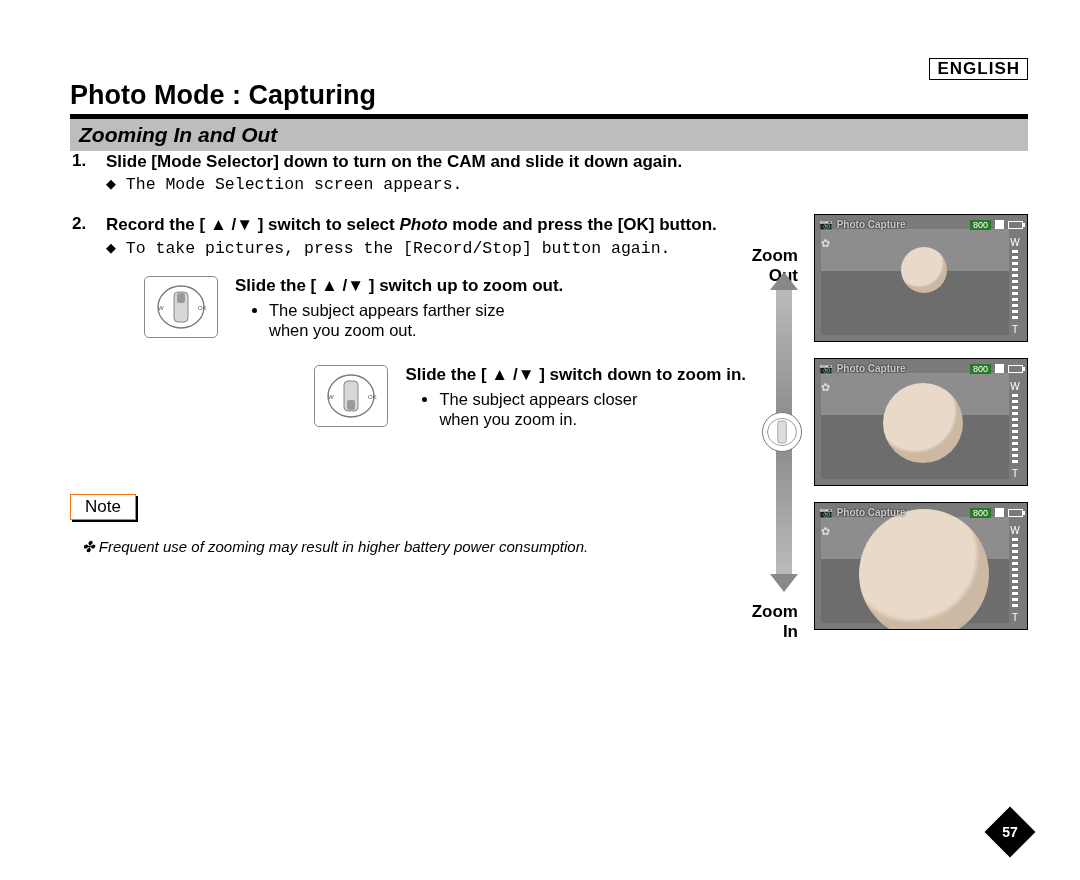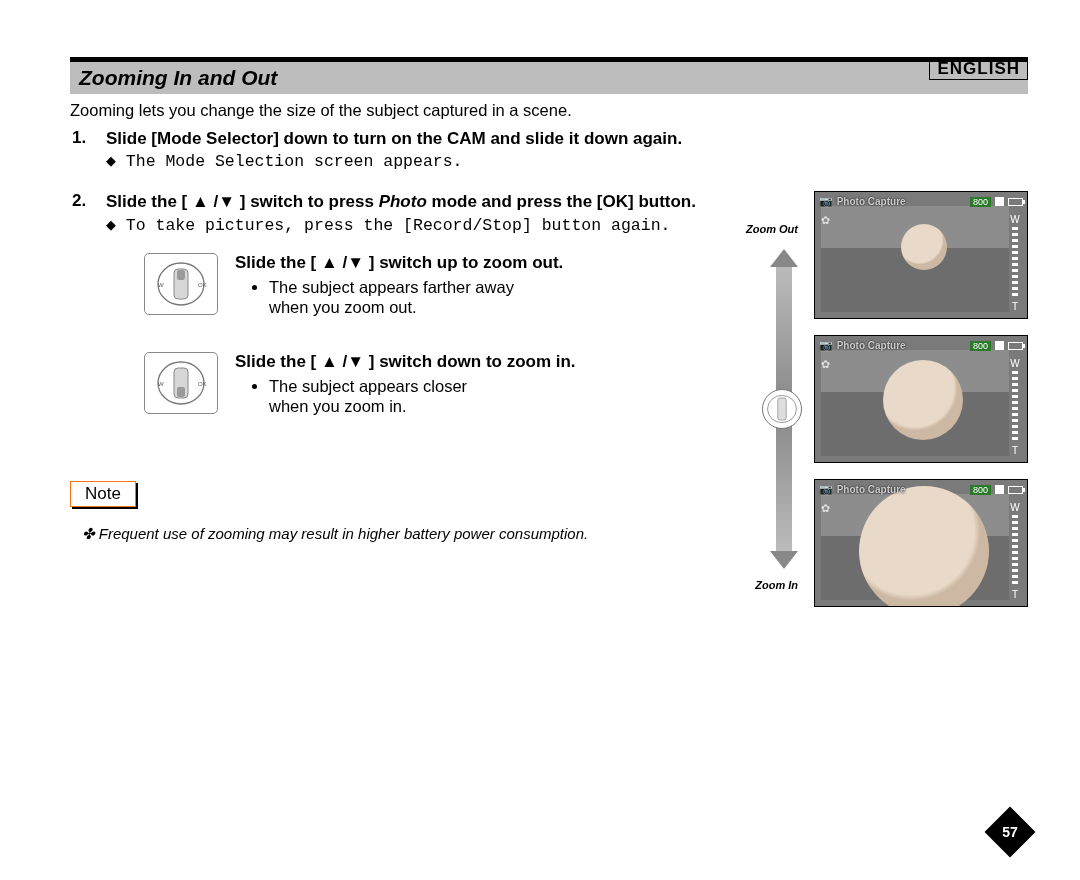--- a/index.html
+++ b/index.html
@@ -26,21 +26,21 @@
   .right-col { flex: 1; position: relative; }
 
   .switch-block { display: flex; align-items: flex-start; margin-top: 18px; margin-left: 38px; }
   .switch-icon { width: 74px; height: 62px; border: 1px solid #898989; border-radius: 5px; background: #fff; display: flex; align-items: center; justify-content: center; margin-right: 17px; flex-shrink: 0; }
   .switch-icon svg { width: 58px; height: 46px; }
   .sb-text .sb-title { font-weight: bold; font-size: 17px; }
   .sb-text ul { list-style: disc; margin-left: 34px; margin-top: 4px; font-size: 16.5px; }
   .sb-text li { line-height: 1.25; }
 
   
-  .zoom-labels { font-weight: bold; font-size: 11px; text-align: right; position: absolute; right: 230px; font-style: italic; }
+  .zoom-labels { font-weight: bold; font-size: 17px; text-align: right; position: absolute; right: 230px; }
   .zl-out { top: 32px; }
   .zl-in { top: 388px; }
   .arrow-col { position: absolute; right: 230px; top: 58px; width: 28px; height: 320px; display: flex; flex-direction: column; align-items: center; }
   .arrow-col .shaft { width: 16px; flex: 1; background: linear-gradient(#bbb,#888,#bbb); }
   .arrow-col .tri-up, .arrow-col .tri-down { width: 0; height: 0; border-left: 14px solid transparent; border-right: 14px solid transparent; }
   .arrow-col .tri-up { border-bottom: 18px solid #888; }
   .arrow-col .tri-down { border-top: 18px solid #888; }
   .ctrl-circle { position: absolute; right: 226px; top: 198px; width: 40px; height: 40px; border-radius: 50%; background: #fff; border: 1px solid #777; display:flex; align-items:center; justify-content:center; font-size:8px; color:#555; }
 
   .preview-stack { position: absolute; right: 0; top: 0; width: 214px; }
@@ -69,59 +69,59 @@
   .page-num { position: absolute; bottom: 30px; right: 52px; width: 36px; height: 36px; }
   .page-num .diamond { width: 36px; height: 36px; background: #000; transform: rotate(45deg); }
   .page-num .n { position: absolute; top: 0; left: 0; width: 36px; height: 36px; display: flex; align-items: center; justify-content: center; color: #fff; font-weight: bold; font-size: 14px; }
 </style>
 </head>
 <body>
 
 <div class="page">
   <div class="lang-box">ENGLISH</div>
 
+  <div class="title">Photo Mode : Capturing</div>
   <div class="black-bar"></div>
   <div class="section-bar">Zooming In and Out</div>
-  <div class="intro">Zooming lets you change the size of the subject captured in a scene.</div>
 
   <ol class="ol">
     <li>
       <div class="step-main">Slide [Mode Selector] down to turn on the CAM and slide it down again.</div>
       <div class="sub">The Mode Selection screen appears.</div>
     </li>
     <li>
       <div class="two-col">
         <div class="left-col">
           <div class="step-main">
-            <span>Slide the [ ▲ /▼ ] switch to press </span><span class="photo-mode">Photo</span><span> mode and press the [OK] button.</span>
+            <span>Record the [ ▲ /▼ ] switch to select </span><span class="photo-mode">Photo</span><span> mode and press the [OK] button.</span>
           </div>
           <div class="sub">To take pictures, press the [Record/Stop] button again.</div>
 
           <div class="switch-block">
             <div class="switch-icon">
               <svg viewBox="0 0 58 46">
                 <ellipse cx="29" cy="23" rx="23" ry="21" fill="#fff" stroke="#777" stroke-width="1.3"></ellipse>
                 <rect x="22" y="8" width="14" height="30" rx="4" fill="#d7d7d7" stroke="#888"></rect>
                 <rect x="25" y="9" width="8" height="10" rx="2" fill="#9a9a9a"></rect>
                 <text x="6" y="26" font-size="6" fill="#555">W</text>
                 <text x="46" y="26" font-size="6" fill="#555">OK</text>
               </svg>
             </div>
             <div class="sb-text">
               <div class="sb-title">Slide the [ ▲ /▼ ] switch up to zoom out.</div>
               <ul>
                 <li>
-                  <span>The subject appears farther away</span><br>
+                  <span>The subject appears farther size</span><br>
                   <span>when you zoom out.</span>
                 </li>
               </ul>
             </div>
           </div>
 
-          <div class="switch-block" style="margin-top:34px;">
+          <div class="switch-block" style="margin-top:24px;justify-content:flex-end;">
             <div class="switch-icon">
               <svg viewBox="0 0 58 46">
                 <ellipse cx="29" cy="23" rx="23" ry="21" fill="#fff" stroke="#777" stroke-width="1.3"></ellipse>
                 <rect x="22" y="8" width="14" height="30" rx="4" fill="#d7d7d7" stroke="#888"></rect>
                 <rect x="25" y="27" width="8" height="10" rx="2" fill="#9a9a9a"></rect>
                 <text x="6" y="26" font-size="6" fill="#555">W</text>
                 <text x="46" y="26" font-size="6" fill="#555">OK</text>
               </svg>
             </div>
             <div class="sb-text">

